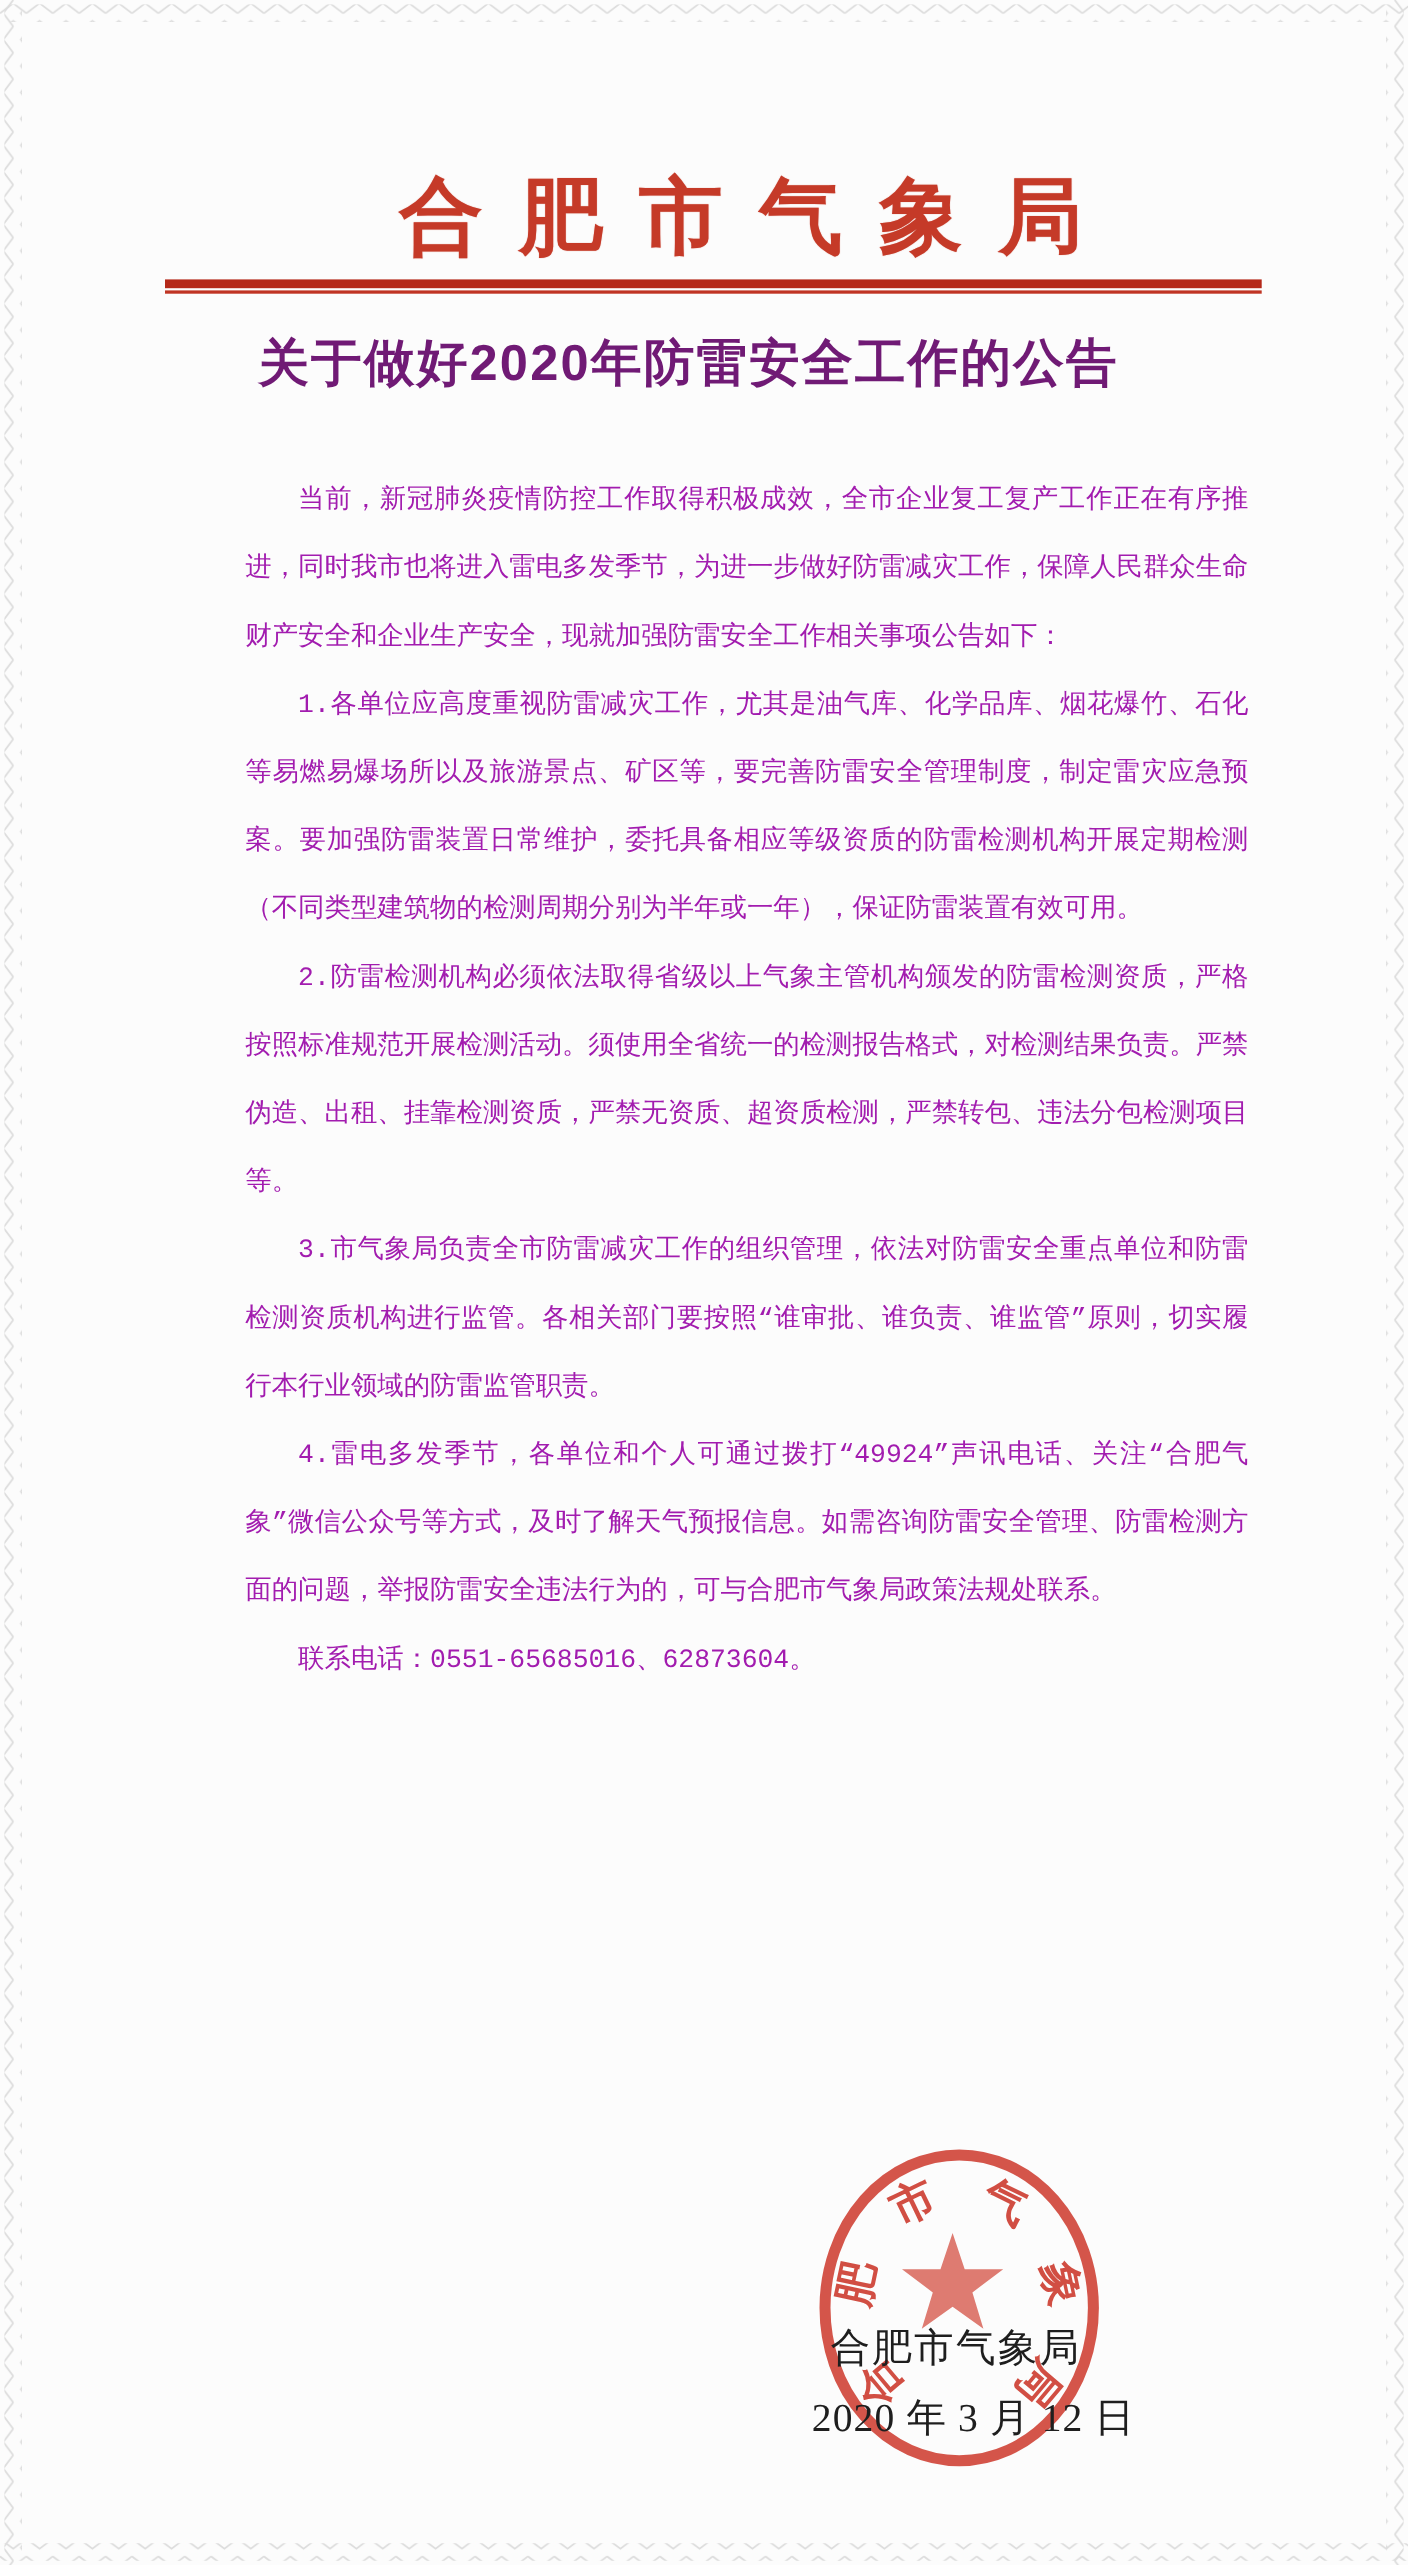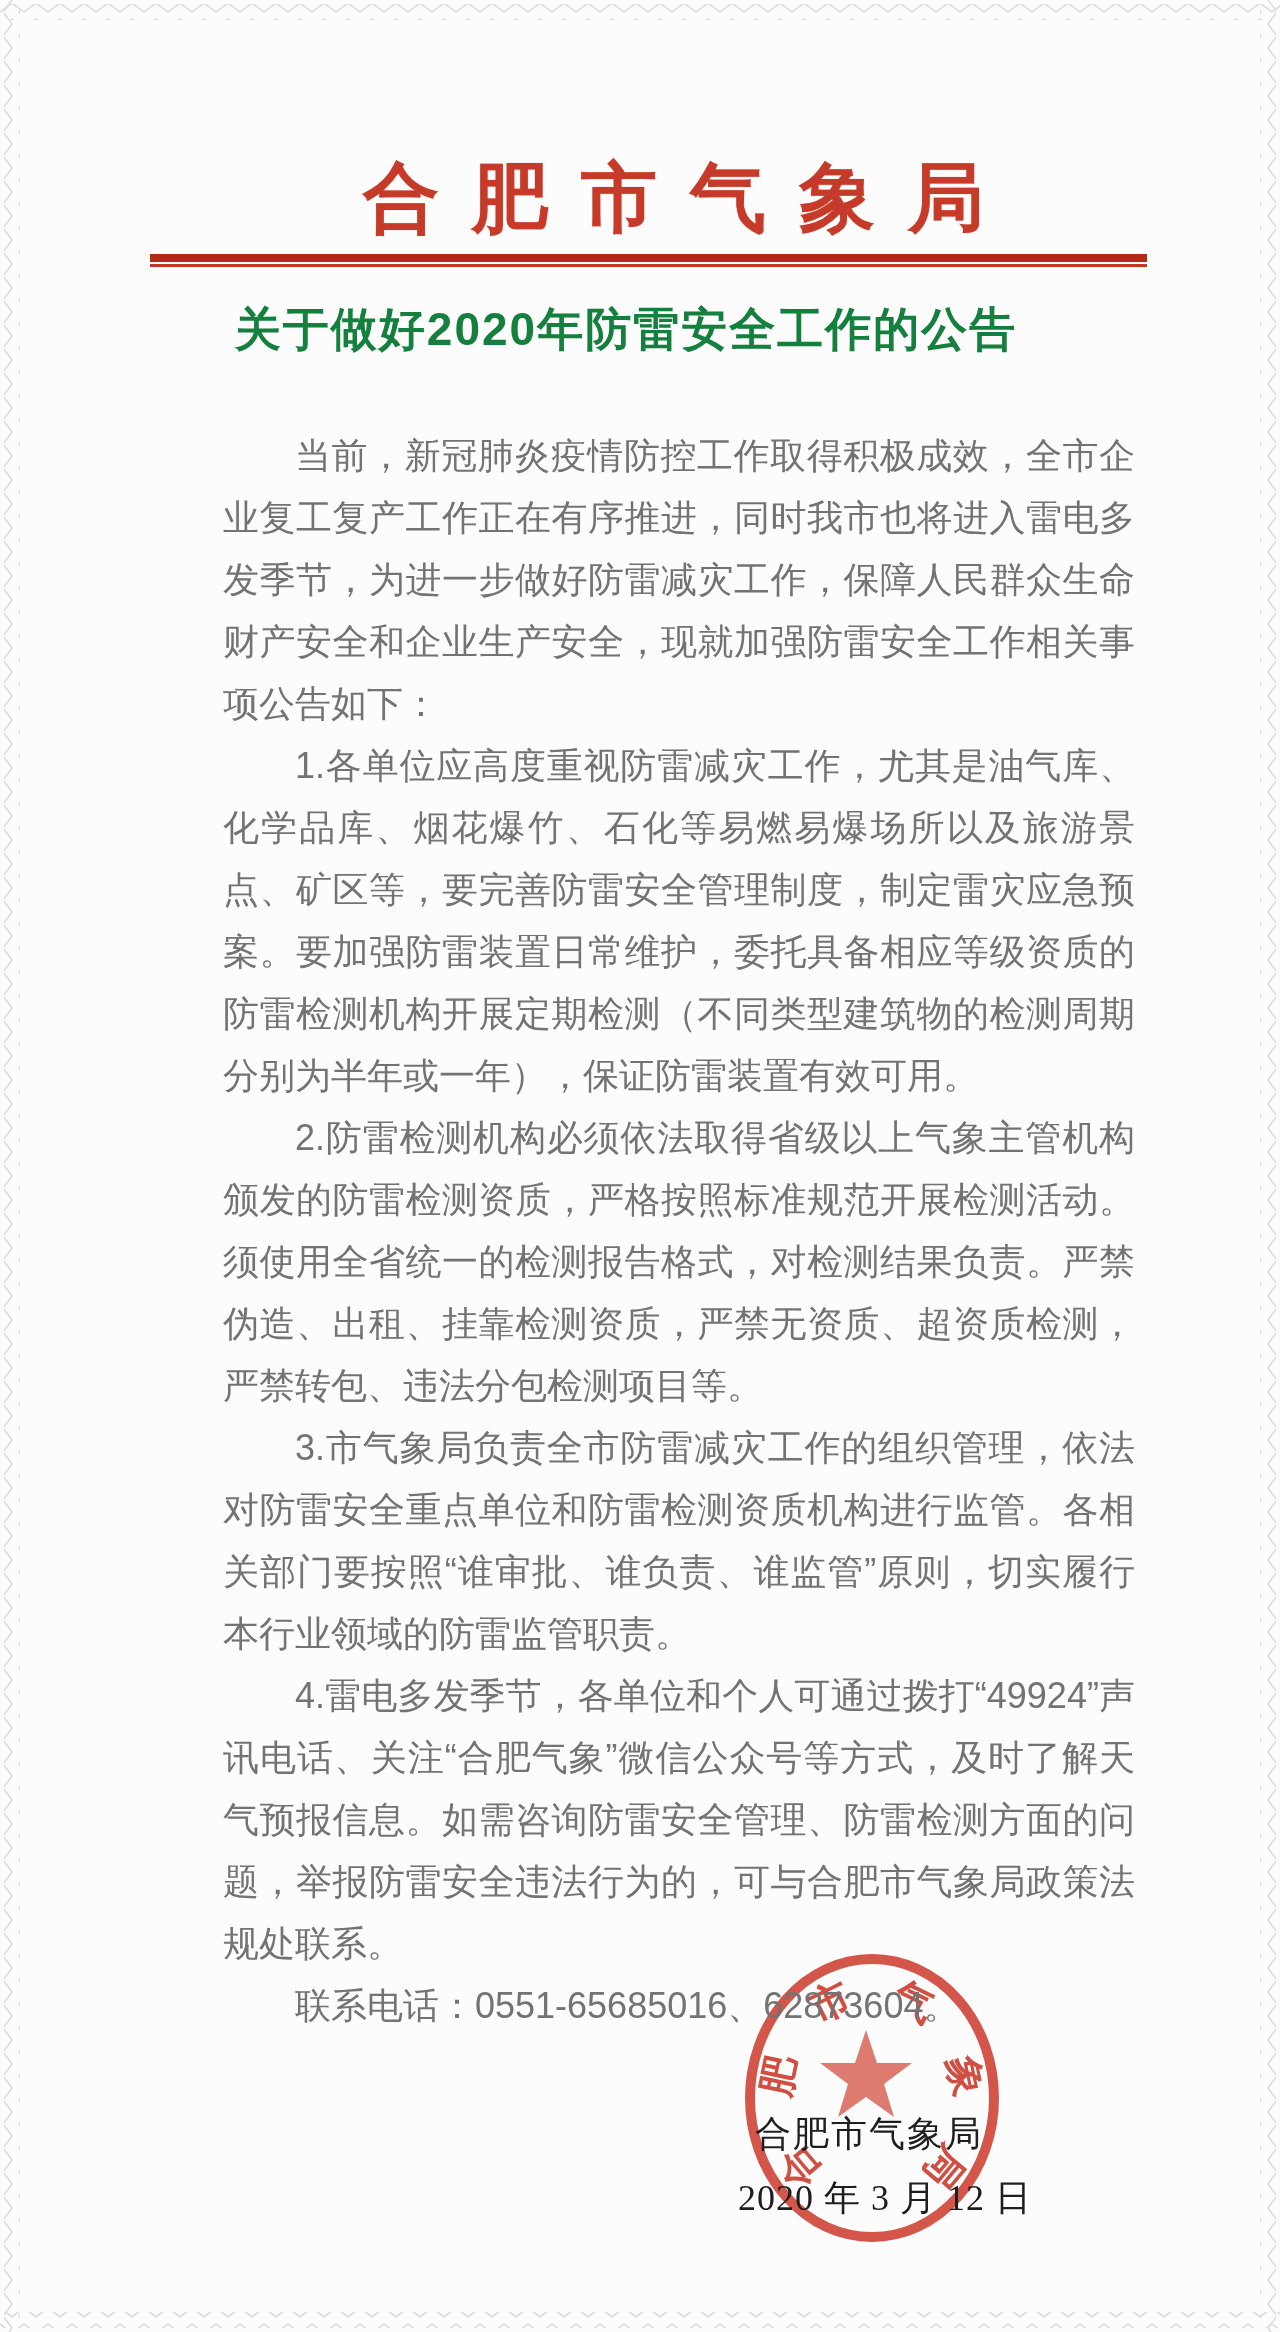--- a/index.html
+++ b/index.html
@@ -45,32 +45,32 @@
     width: 1232px;
     padding-left: 20px;
     box-sizing: border-box;
     z-index: 2;
     text-align: center;
     font-family: "Liberation Sans", sans-serif;
     font-weight: bold;
     font-size: 46px;
     line-height: 54px;
     letter-spacing: 2px;
-    color: #15803d;
+    color: #701a75;
     white-space: nowrap;
   }
   .body-text {
     position: absolute;
     left: 223px; top: 425px;
     width: 912px;
     z-index: 2;
-    font-family: Liberation Sans, sans-serif;
-    font-size: 36px;
+    font-family: Liberation Mono, monospace;
+    font-size: 24px;
     line-height: 62px;
-    color: #737373;
+    color: #a21caf;
     text-align: justify;
   }
   .body-text p {
     margin: 0;
     text-indent: 2em;
   }
   .signature {
     position: absolute;
     left: 755px; top: 2112px;
     z-index: 3;

